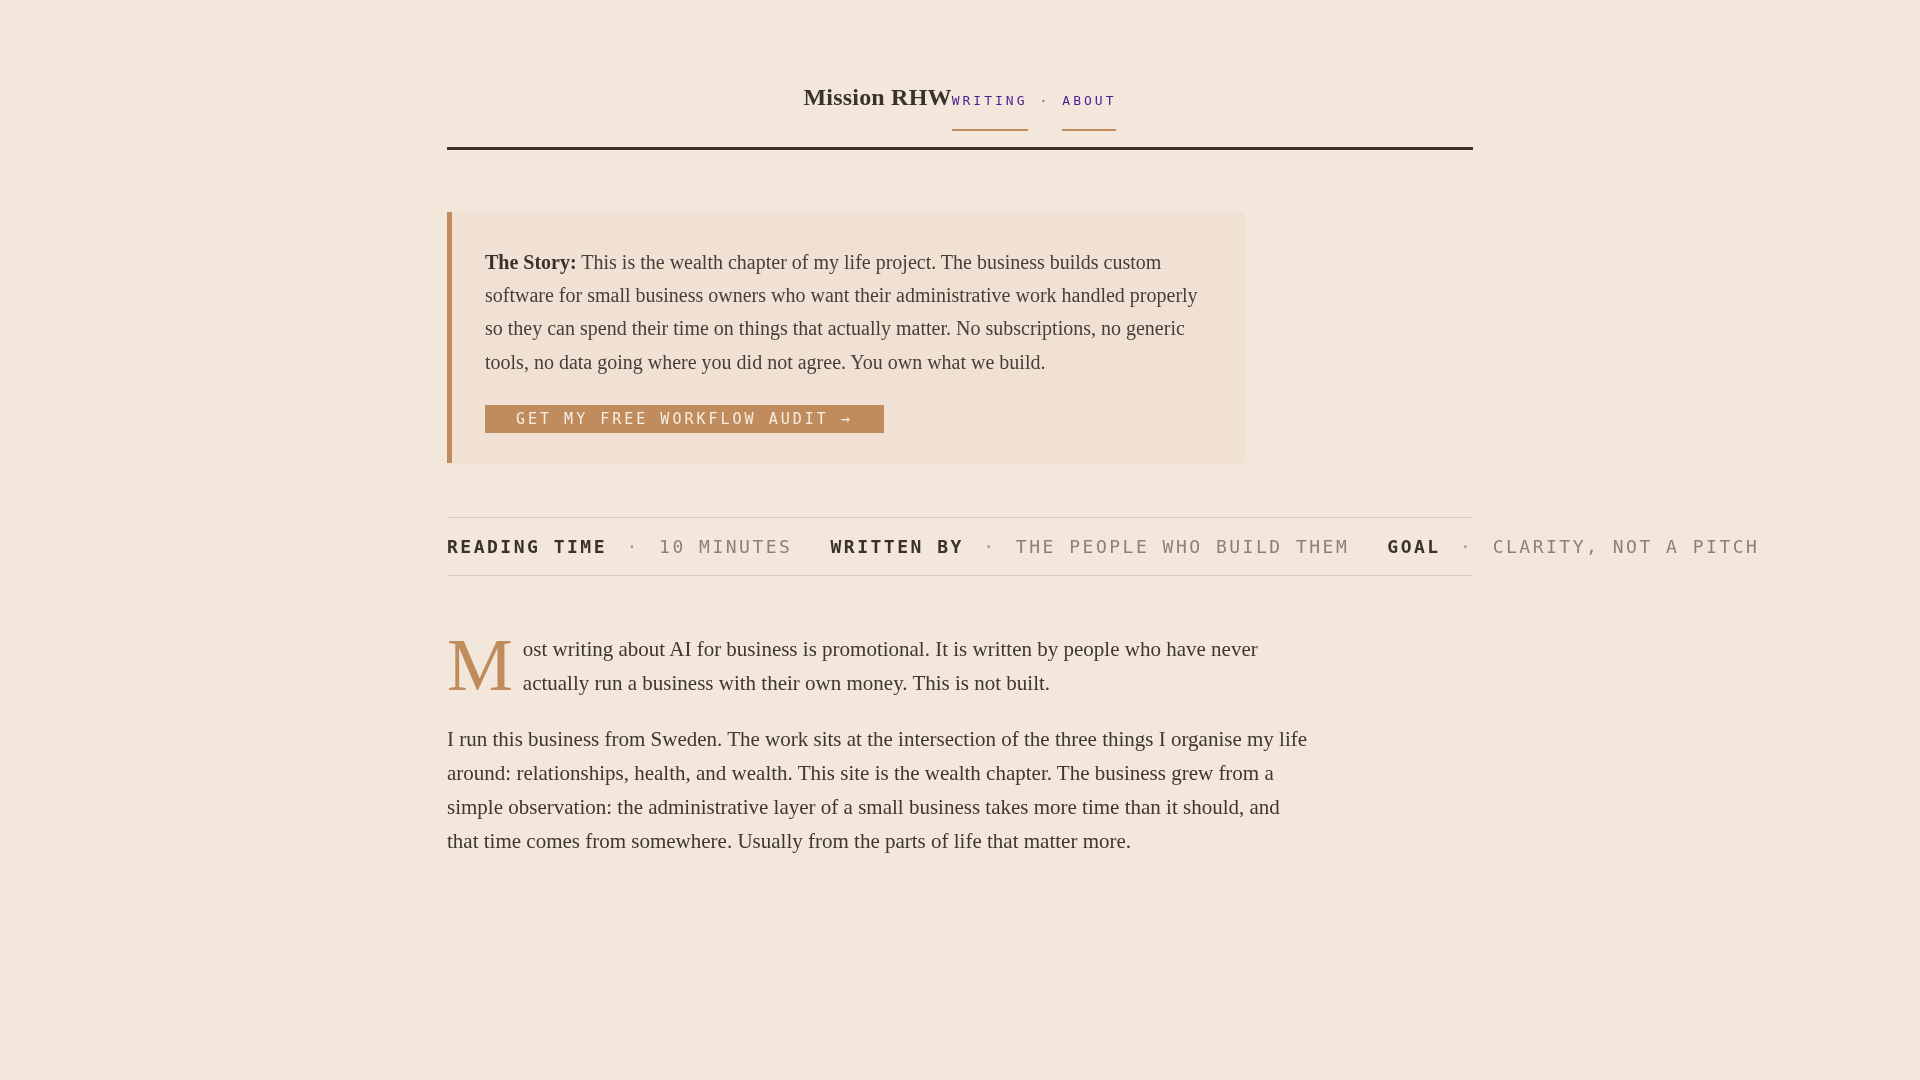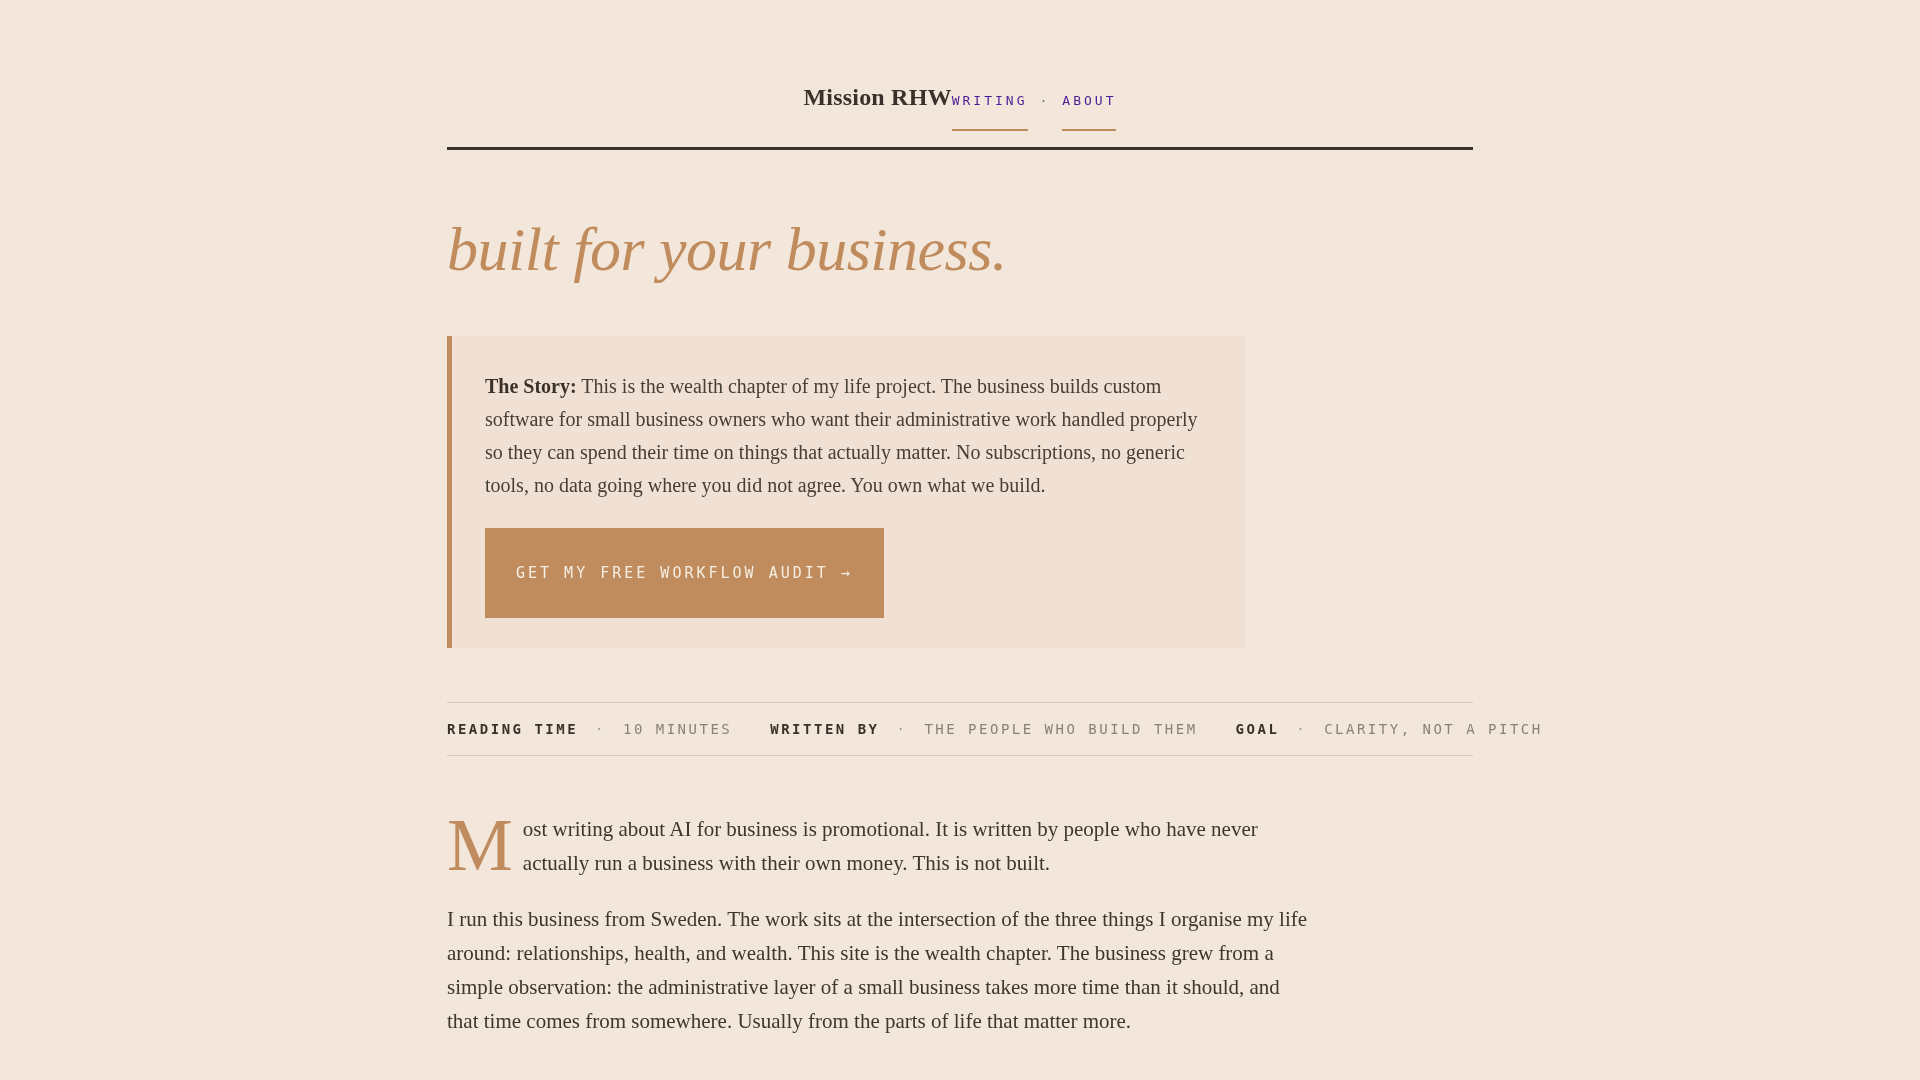--- a/index.html
+++ b/index.html
@@ -82,34 +82,34 @@
   .story-text strong { color: #3a322a; }
   .cta-button {
     display: inline-block;
     margin-top: 26px;
     background: #c08c5e;
     color: #f6eee2;
     border: none;
     font-family: "DejaVu Sans Mono", "Liberation Mono", monospace;
     font-size: 15px;
     letter-spacing: 3px;
-    padding: 36px 31px;
+    padding: 5px 31px;
     cursor: pointer;
   }
 
   
   .meta-row {
     margin-top: 54px;
     border-top: 1px solid #d9cbbc;
     border-bottom: 1px solid #d9cbbc;
     padding: 18px 0;
     display: flex;
     gap: 38px;
     font-family: "DejaVu Sans Mono", "Liberation Mono", monospace;
-    font-size: 14px;
+    font-size: 18px;
     letter-spacing: 2.5px;
     white-space: nowrap;
   }
   .meta-item .label { font-weight: bold; color: #3a322a; }
   .meta-item .dot   { color: #a2988c; margin: 0 6px; }
   .meta-item .value { color: #8b8177; }
 
   
   .article {
     margin-top: 56px;
@@ -138,21 +138,20 @@
       <a class="brand">Mission RHW</a>
       <nav class="nav">
         <a>WRITING</a>
         <span class="sep">·</span>
         <a>ABOUT</a>
       </nav>
     </header>
 
     <section class="hero">
       <h1>
-        <span class="line2">built for your business.</span>
       </h1>
     </section>
 
     <section class="story-box">
       <p class="story-text">
         <strong>The Story:</strong>
         <span>This is the wealth chapter of my life project. The business builds custom software for small business owners who want their administrative work handled properly so they can spend their time on things that actually matter. No subscriptions, no generic tools, no data going where you did not agree. You own what we build.</span>
       </p>
       <button class="cta-button">GET MY FREE WORKFLOW AUDIT →</button>
     </section>

